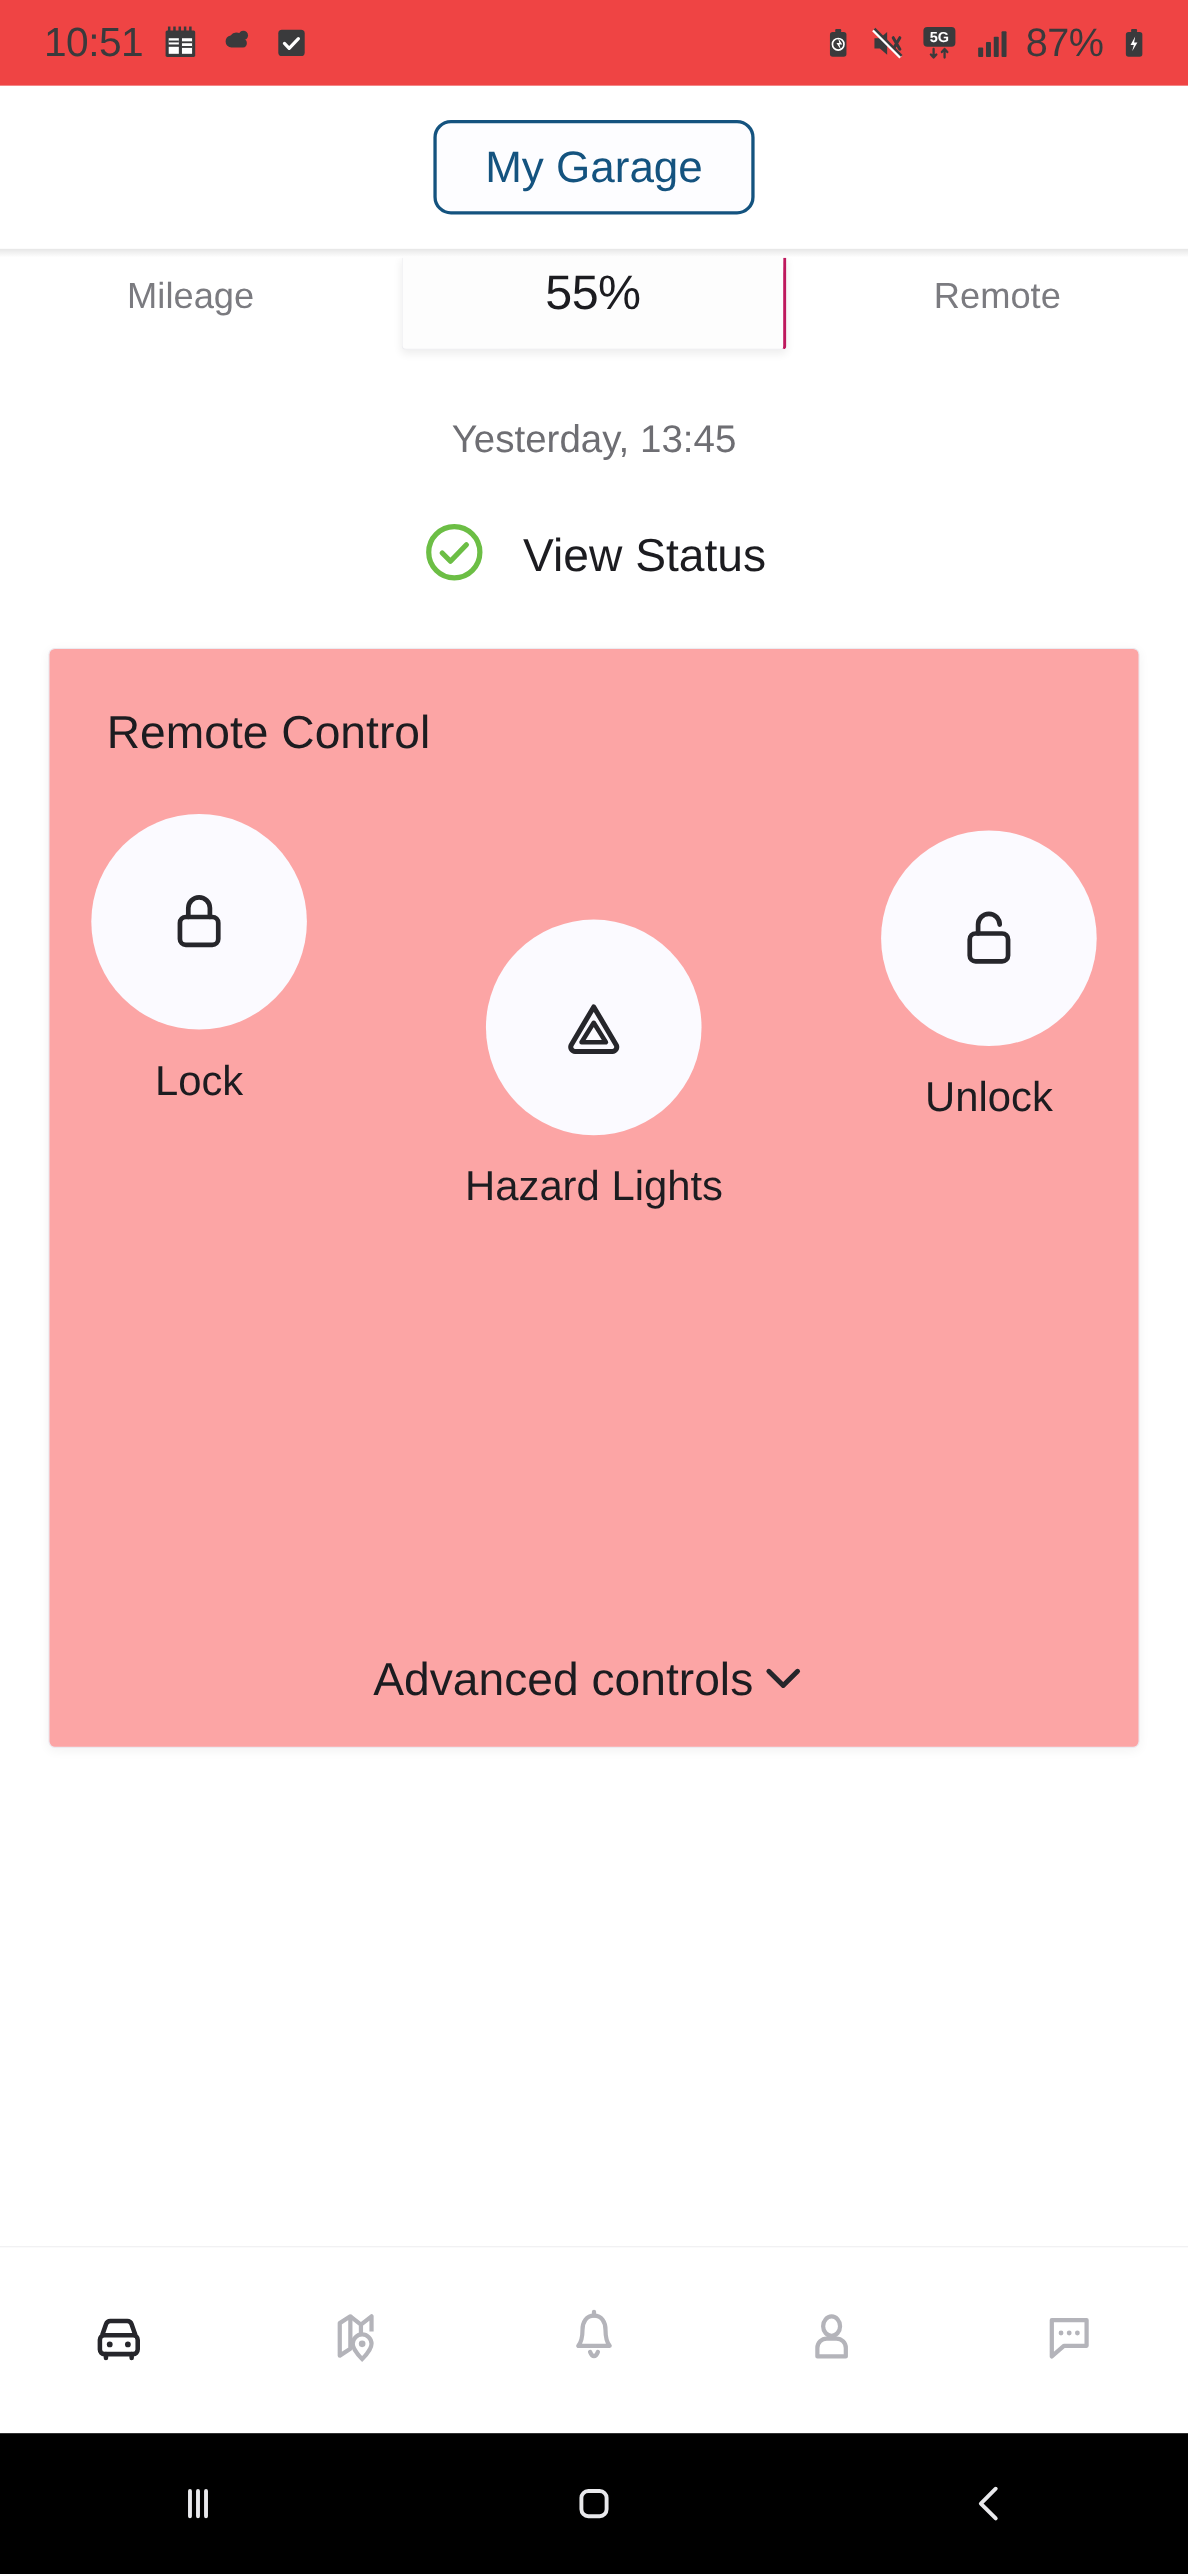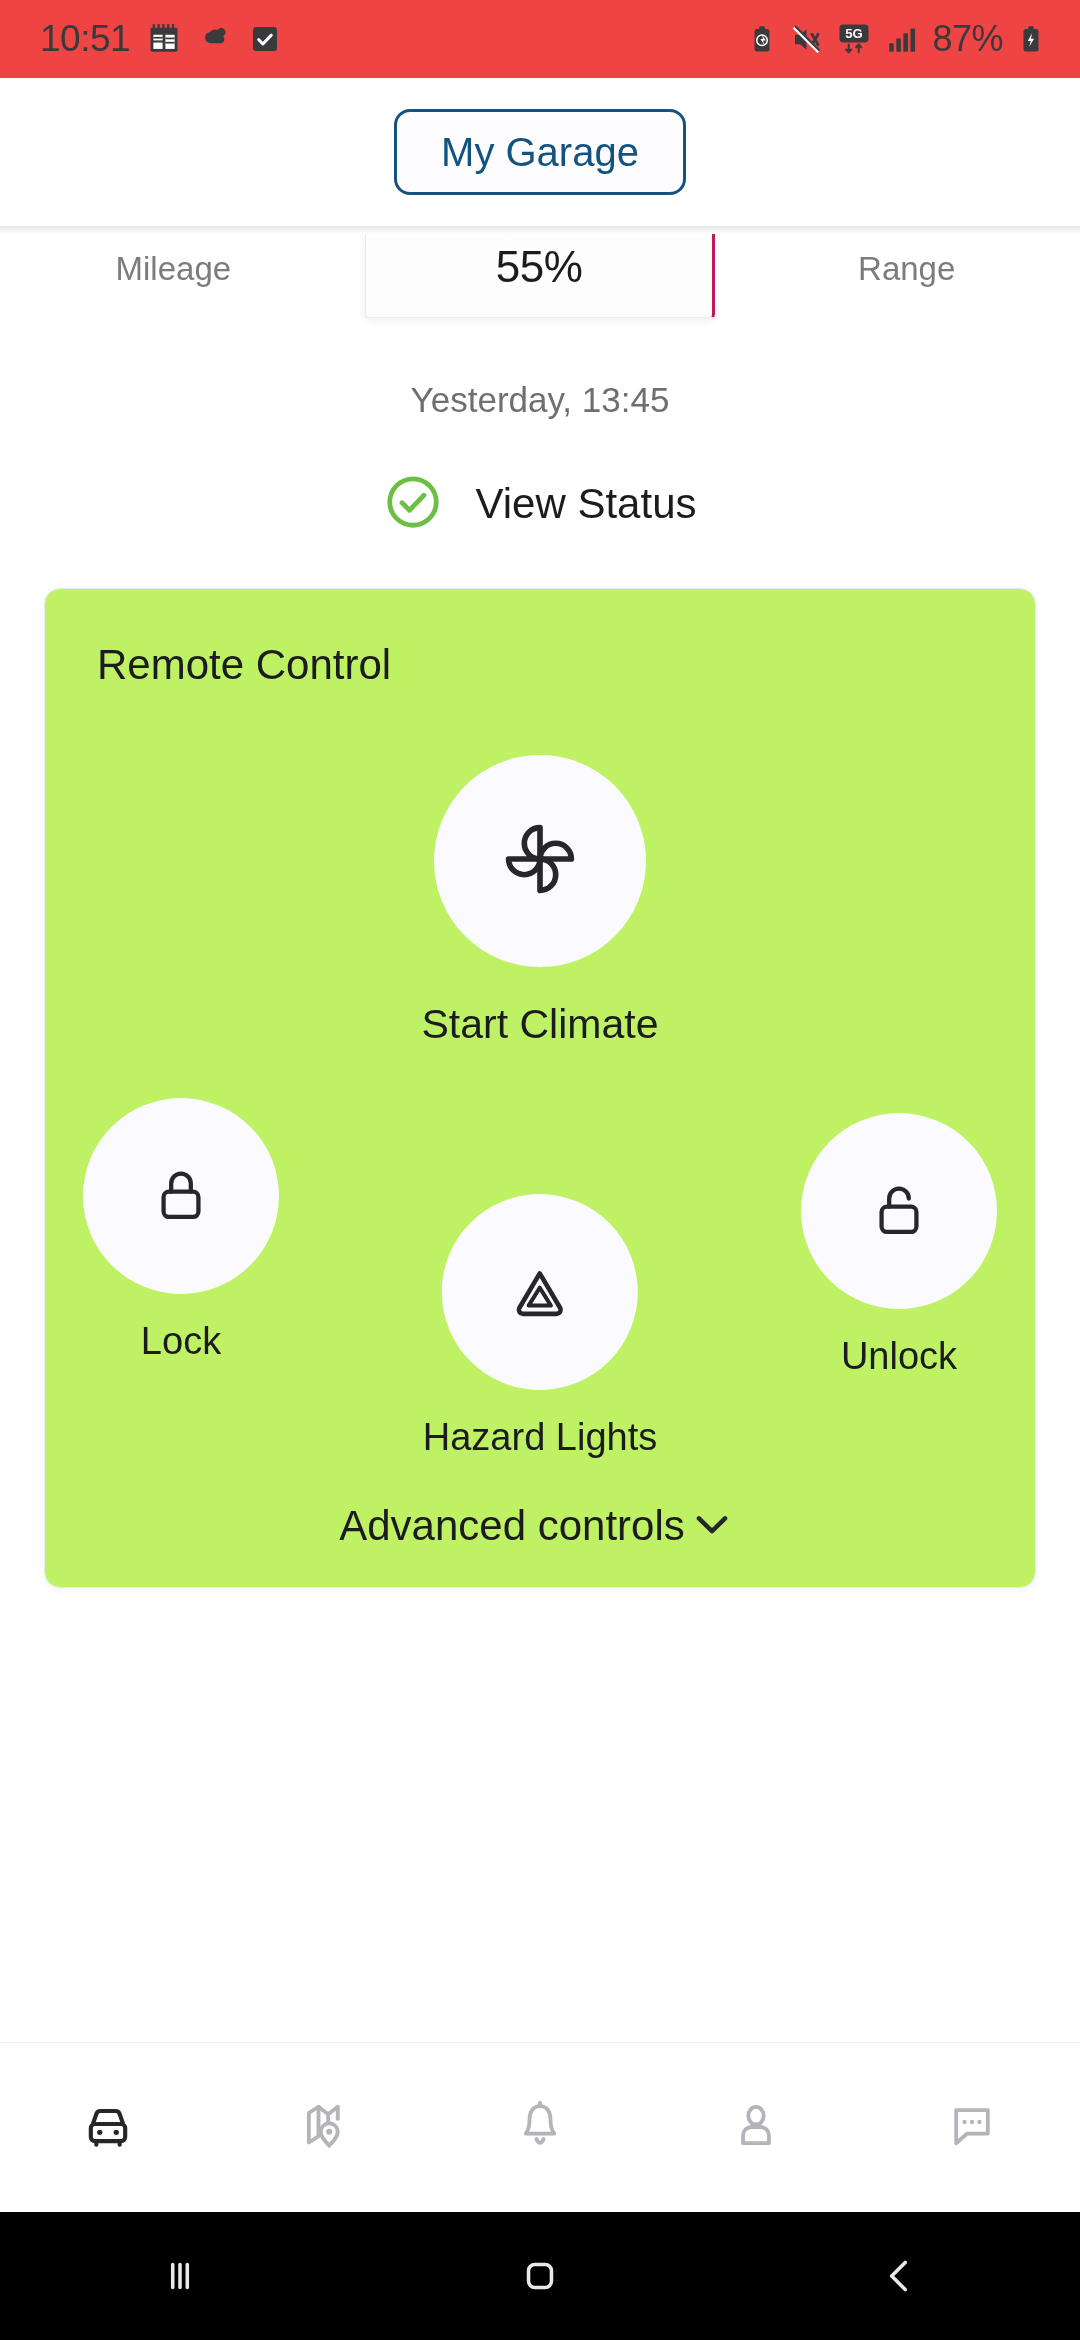--- a/index.html
+++ b/index.html
@@ -96,22 +96,22 @@
     display:flex; align-items:center; justify-content:center;
     gap:32px;
     margin-top:52px;
   }
   .view-status-text{ font-size:42px; color:#1c1c20; }
 
   
   .rc-card{
     margin:52px 44px 0 44px;
     border:1px solid #eceaf0;
-    border-radius:16px;
-    background:#bef264;
+    border-radius:6px;
+    background:#fca5a5;
     box-shadow:0 2px 10px rgba(0,0,0,0.05);
     height:1000px;
     position:relative;
     overflow:hidden;
   }
   .rc-title{
     font-size:42px;
     color:#1c1c20;
     padding:52px 0 0 52px;
   }
@@ -272,54 +272,39 @@
 <div class="content">
 
   <div class="metrics">
     <div class="metric">
       <div class="metric-label">Mileage</div>
     </div>
     <div class="metric-center">
       <div class="metric-value">55%</div>
     </div>
     <div class="metric">
-      <div class="metric-label">Range</div>
+      <div class="metric-label">Remote</div>
     </div>
   </div>
 
   <div class="timestamp">Yesterday, 13:45</div>
 
   <div class="view-status">
     <span>
       <svg width="60" height="60" viewBox="0 0 24 24">
         <circle cx="12" cy="12" r="9.3" fill="none" stroke="#6cbe45" stroke-width="1.9"></circle>
         <path d="M7.6 12.3l3 3 5.8-6" fill="none" stroke="#6cbe45" stroke-width="1.9" stroke-linecap="round" stroke-linejoin="round"></path>
       </svg>
     </span>
     <span class="view-status-text">View Status</span>
   </div>
 
   <div class="rc-card">
     <div class="rc-title">Remote Control</div>
 
-    <div class="climate-wrap">
-      <div class="circle-btn">
-        <span>
-          <svg width="104" height="104" viewBox="0 0 48 48">
-            <g fill="none" stroke="#26262b" stroke-width="2.6" stroke-linecap="round" stroke-linejoin="round">
-              <path d="M24 24V9.5a7.25 7.25 0 0 0 0 14.5z"></path>
-              <path d="M24 24h14.5a7.25 7.25 0 0 0-14.5 0z"></path>
-              <path d="M24 24v14.5a7.25 7.25 0 0 0 0-14.5z"></path>
-              <path d="M24 24H9.5A7.25 7.25 0 0 0 24 24z"></path>
-            </g>
-          </svg>
-        </span>
-      </div>
-      <div class="btn-label">Start Climate</div>
-    </div>
 
     <div class="row3">
 
       <div class="trio-item trio-left">
         <div class="circle-btn">
           <span>
             <svg width="76" height="76" viewBox="0 0 48 48">
               <rect x="13" y="22.5" width="22" height="16" rx="3.4" fill="none" stroke="#26262b" stroke-width="2.7"></rect>
               <path d="M17.8 22.5v-5.1a6.2 6.2 0 0 1 12.4 0v5.1" fill="none" stroke="#26262b" stroke-width="2.7" stroke-linecap="round"></path>
             </svg>

